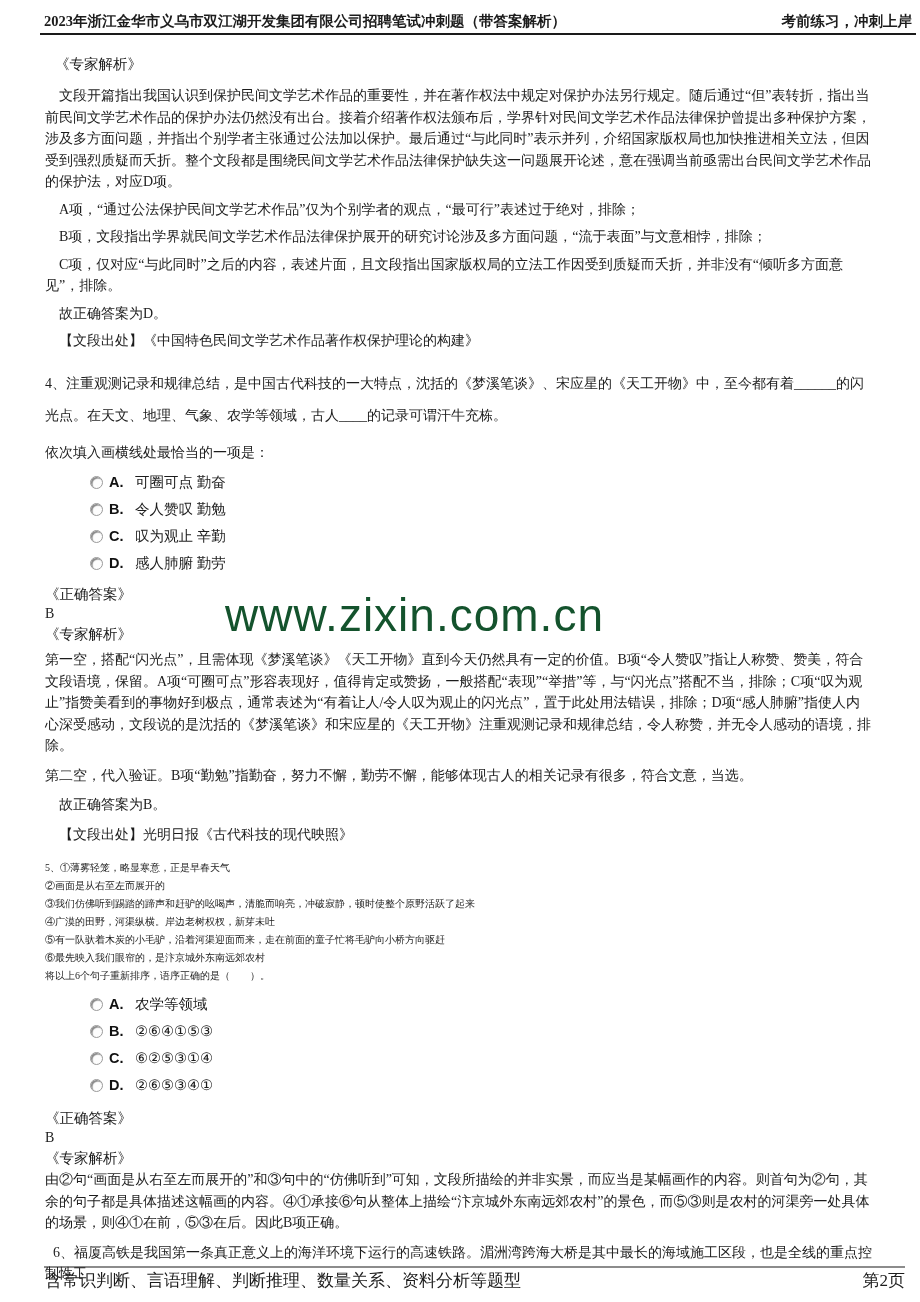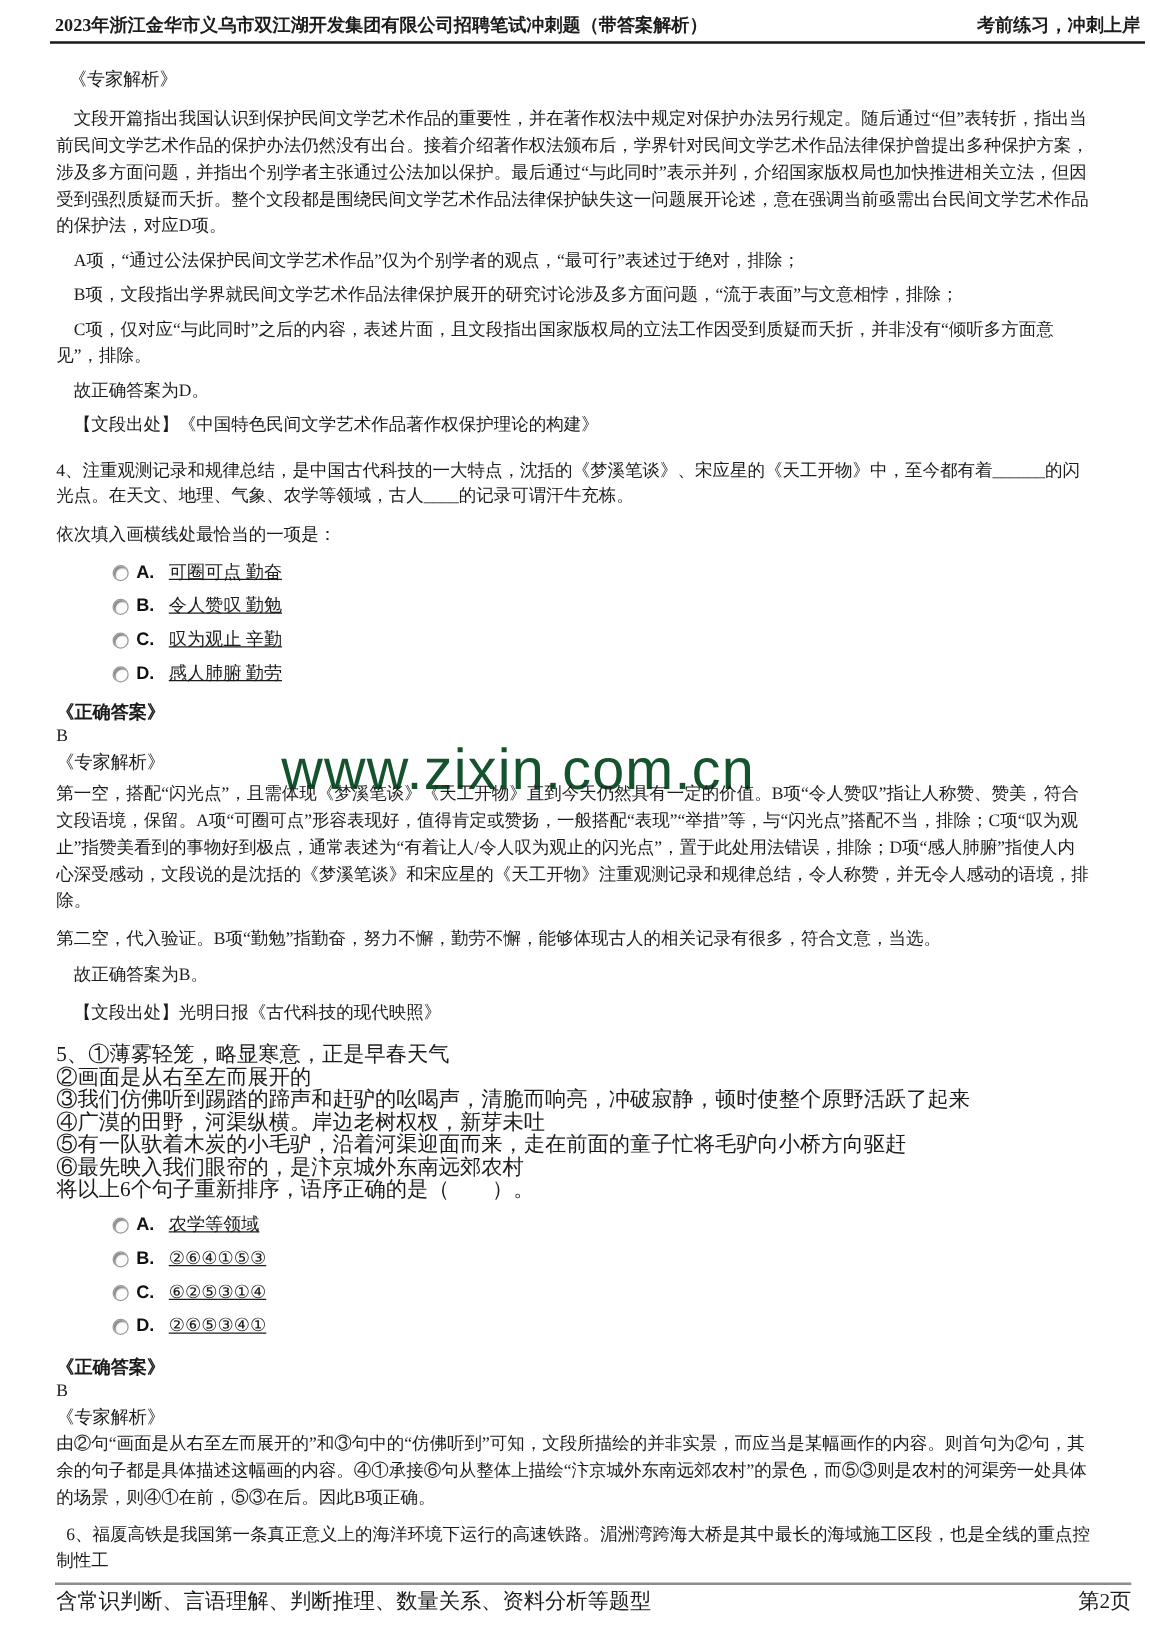--- a/index.html
+++ b/index.html
@@ -40,45 +40,45 @@
   }
   
   .content{
     position:relative;z-index:1;
     padding:39px 46px 0 45px;
     font-size:14px;line-height:21.5px;
   }
   .p{margin:6px 0 0 0;text-indent:14px;}
   .p.flush{text-indent:0;}
   .sec-head{margin:16px 0 0 0;font-size:14.5px;line-height:18px;text-indent:10px;}
-  .ans-head{margin:8px 0 0 0;font-size:14.5px;line-height:18px;font-weight:bold;}
+  .ans-head{margin:8px 0 0 0;font-size:14.5px;line-height:18px;}
   .ans-letter{margin:2px 0 0 0;line-height:18px;}
   .exp-head{margin:2px 0 0 0;font-size:14.5px;line-height:18px;}
-  .q-stem{margin:16px 0 0 0;line-height:20px;}
+  .q-stem{margin:16px 0 0 0;line-height:32px;}
   .q-prompt{margin:10px 0 0 0;}
-  .q5-block{margin:14px 0 0 0;font-size:17px;line-height:18px;}
+  .q5-block{margin:14px 0 0 0;font-size:10px;line-height:18px;}
   .q5-block div{margin:0;}
   .options{margin:6px 0 0 0;}
   .opt{
     height:27px;display:flex;align-items:center;
     padding-left:45px;
   }
   .radio{
     width:11px;height:11px;border-radius:50%;
     background:#fdfdfd;border:1px solid #9a9a9a;
     box-shadow:inset 1.5px 1.5px 1px rgba(40,40,40,.55);
     flex:0 0 auto;
   }
   .opt-letter{
     margin-left:6px;
     font-family:"Liberation Sans","DejaVu Sans",sans-serif;
     font-size:14.5px;font-weight:bold;color:#111;
     width:20px;
   }
-  .opt-text{margin-left:6px;font-size:14.5px;text-decoration:underline;}
+  .opt-text{margin-left:6px;font-size:14.5px;}
   .mt8{margin-top:8px;}
   .mt10{margin-top:10px;}
   .mt12{margin-top:12px;}
 </style>
 </head>
 <body>
 
 <div class="page">
 
   <div class="watermark">www.zixin.com.cn</div>

